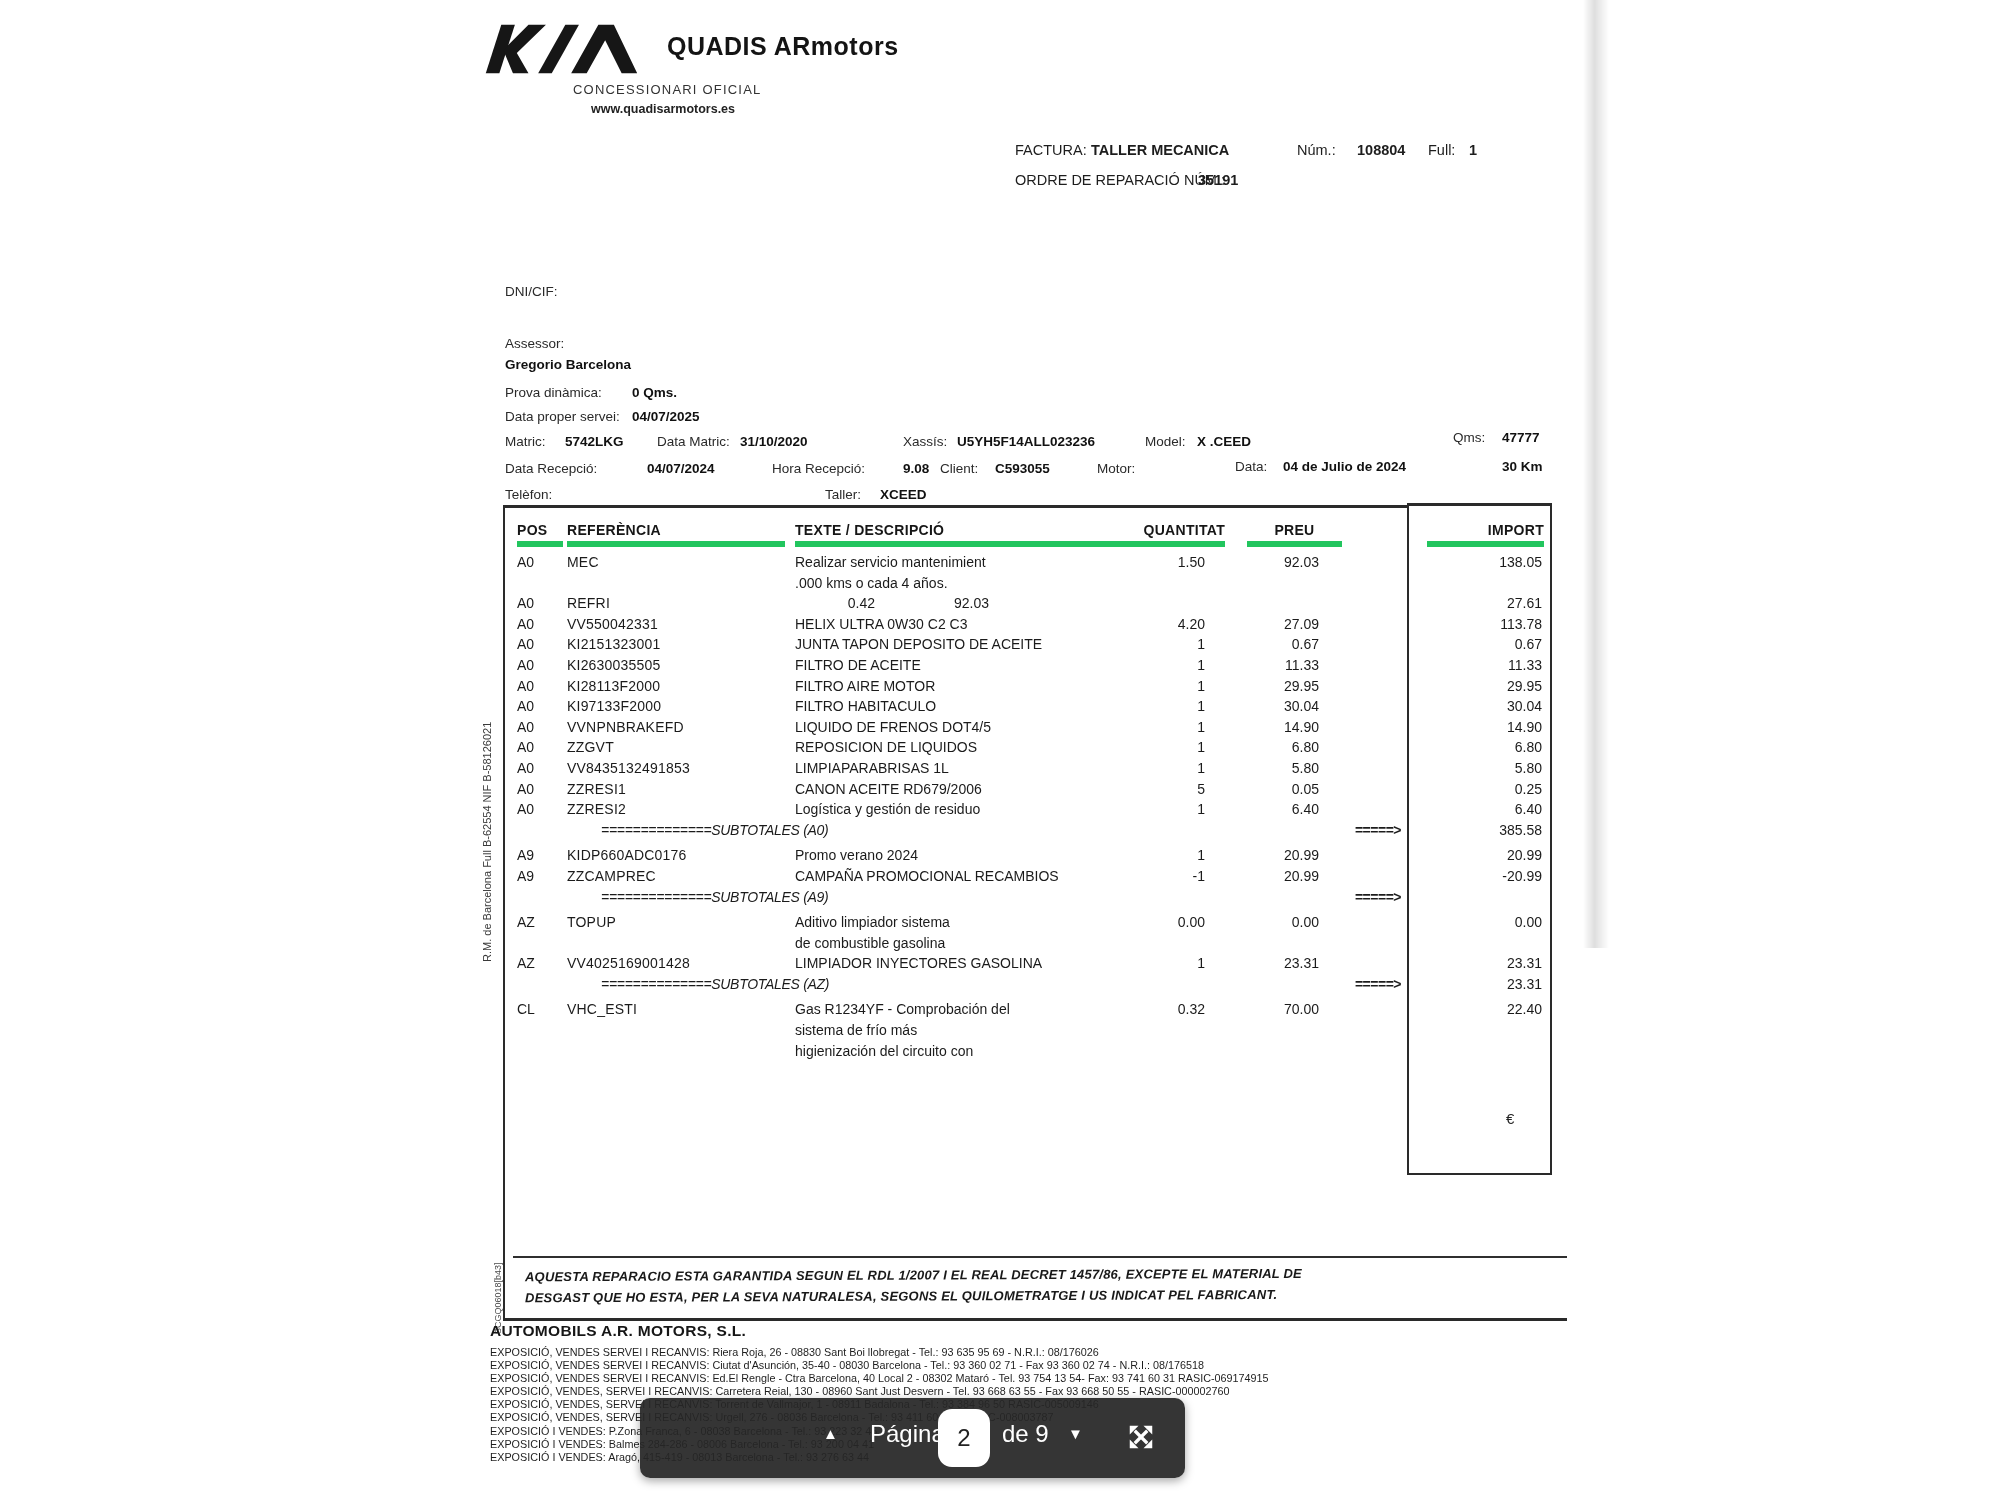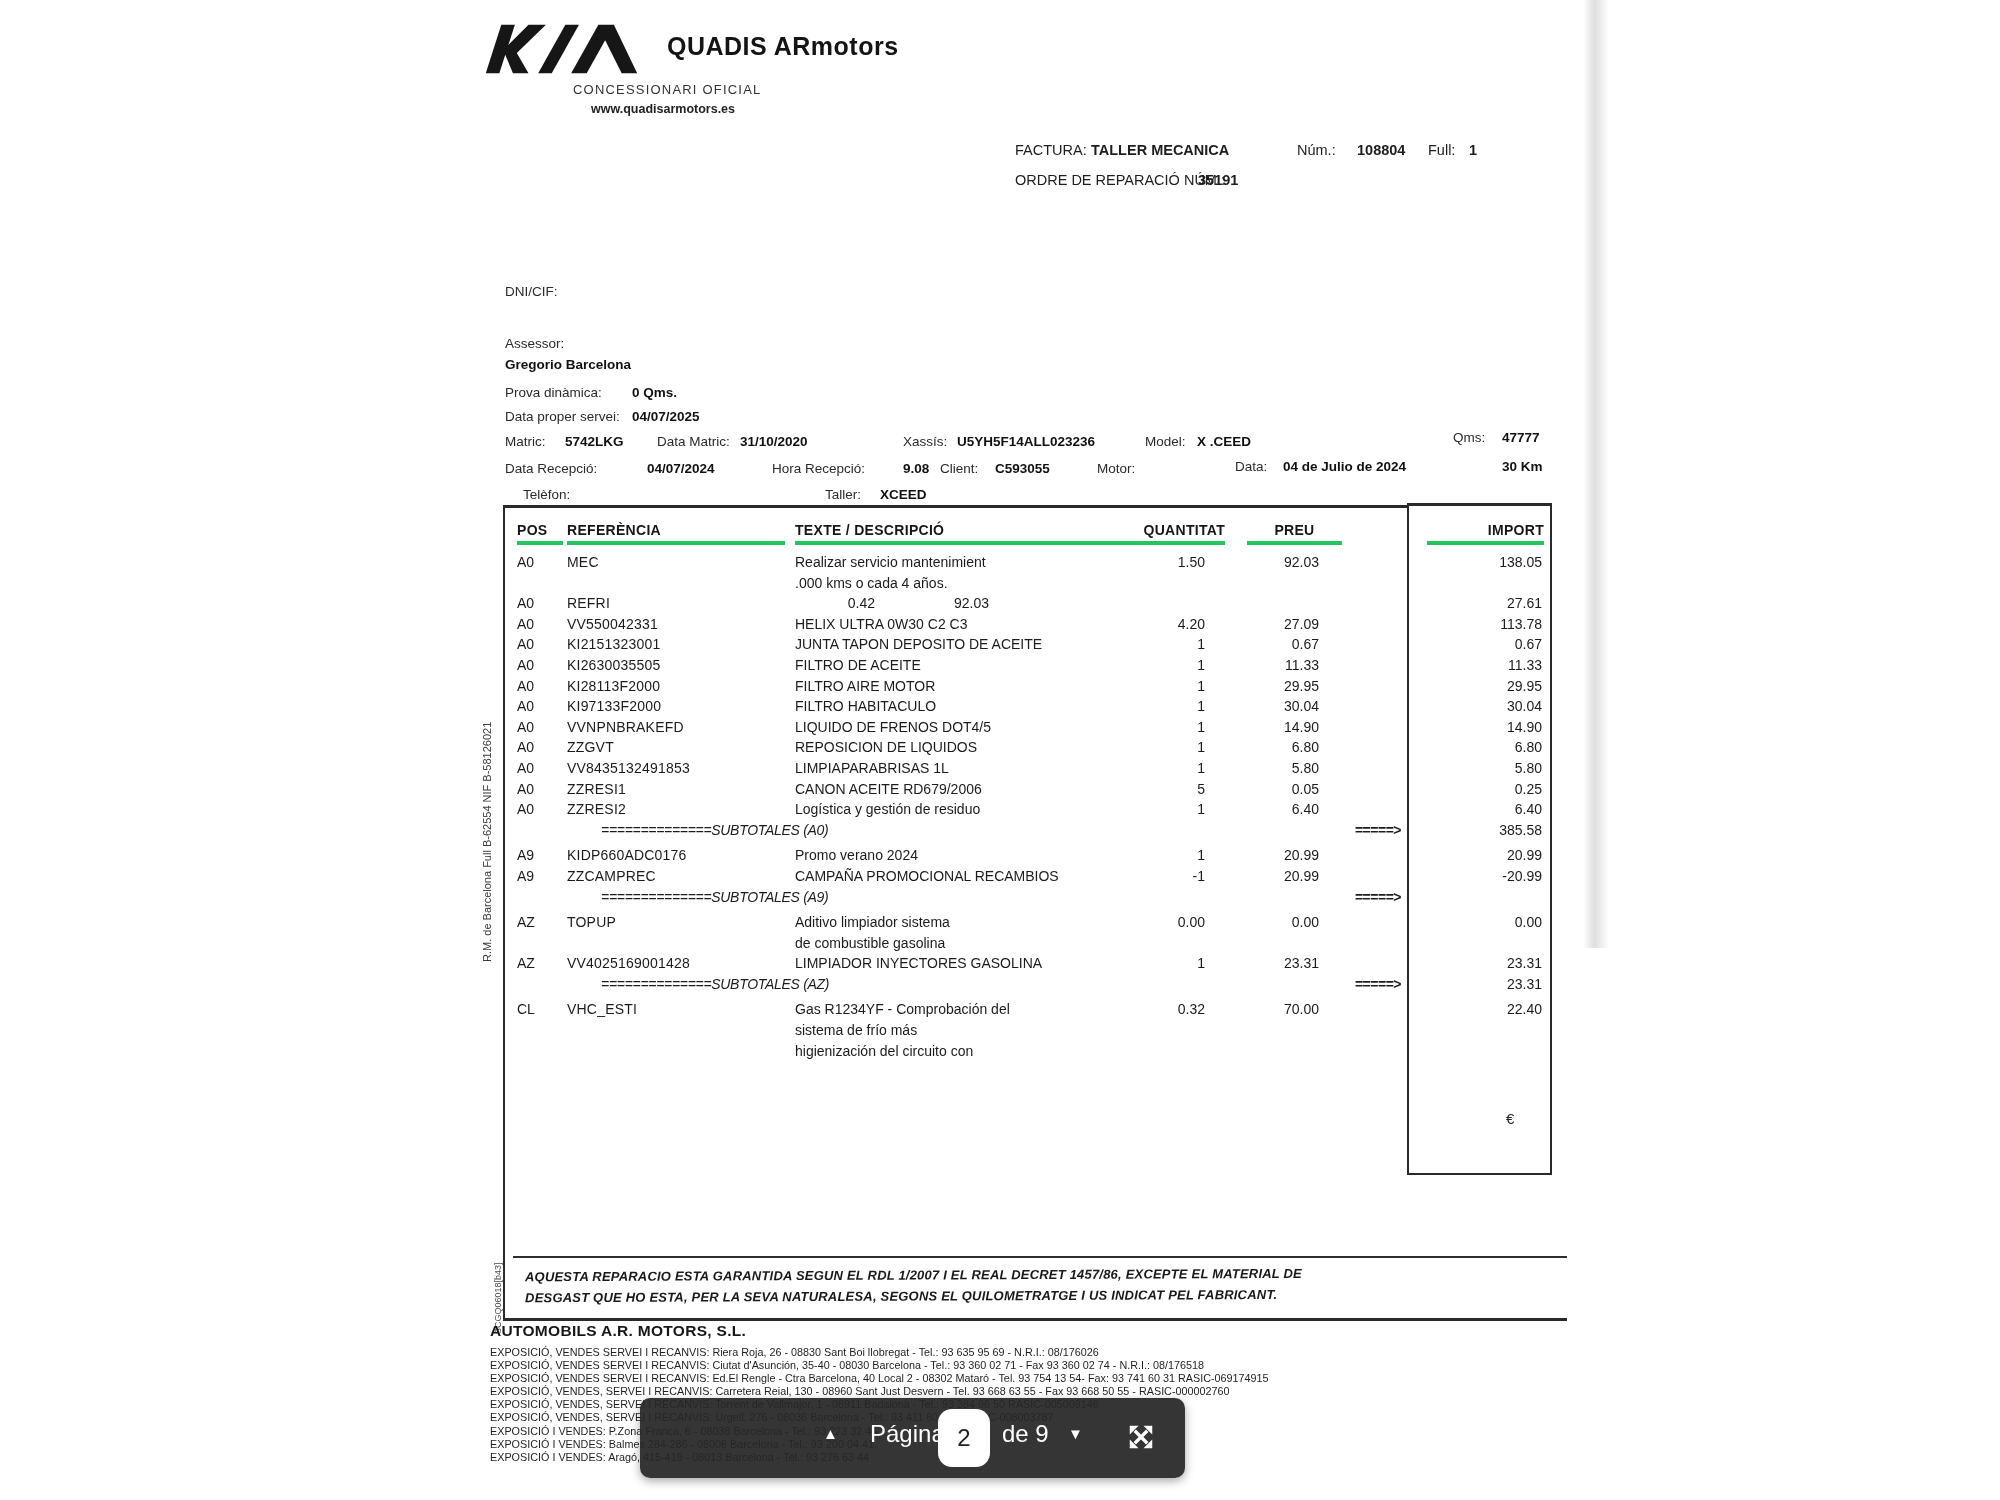--- a/index.html
+++ b/index.html
@@ -16,21 +16,21 @@
   .subtitle{font-size:13px;letter-spacing:1.2px;color:#333;}
   .web{font-size:12.5px;font-weight:700;color:#222;}
   
   #tbl{position:absolute;left:468px;top:508px;width:1044px;height:812px;border-left:2px solid #2a2a2a;}
   .topline{position:absolute;left:468px;top:505px;width:906px;height:3px;background:#2a2a2a;}
   .importbox{position:absolute;left:1372px;top:503px;width:141px;height:667px;
              border:2px solid #2a2a2a;border-top-width:3px;pointer-events:none;}
   .bottomline{position:absolute;left:468px;top:1318px;width:1064px;height:3px;background:#2a2a2a;}
   .warrline{position:absolute;left:478px;top:1256px;width:1054px;height:2px;background:#2f2f2f;}
   .th{position:absolute;top:14px;font-weight:700;font-size:14px;color:#161616;
-      border-bottom:4px solid #22c55e;padding-bottom:3px;letter-spacing:.3px;}
+      border-bottom:6px solid #22c55e;padding-bottom:3px;letter-spacing:.3px;}
   #rows{position:absolute;left:0;top:44px;width:1044px;font-size:14px;line-height:20.6px;color:#1b1b1b;}
   .t-row{display:flex;align-items:flex-start;justify-content:flex-end;}
   .t-row.gap{margin-top:5px;}
   .c{flex:0 0 auto;}
   .c.pos{width:50px;margin-left:12px;}
   .c.ref{width:228px;letter-spacing:.2px;}
   .c.desc{width:330px;}
   .c.qty{width:80px;text-align:right;}
   .c.price{width:114px;text-align:right;}
   .c.arrow{width:82px;text-align:right;font-weight:700;letter-spacing:-.5px;}
@@ -116,21 +116,21 @@
     <span class="abs val" style="left:612px;top:461px;">04/07/2024</span>
     <span class="abs lbl" style="left:737px;top:461px;">Hora Recepció:</span>
     <span class="abs val" style="left:868px;top:461px;">9.08</span>
     <span class="abs lbl" style="left:905px;top:461px;">Client:</span>
     <span class="abs val" style="left:960px;top:461px;">C593055</span>
     <span class="abs lbl" style="left:1062px;top:461px;">Motor:</span>
     <span class="abs lbl" style="left:1200px;top:459px;">Data:</span>
     <span class="abs val" style="left:1248px;top:459px;">04 de  Julio  de  2024</span>
     <span class="abs val" style="left:1467px;top:459px;">30 Km</span>
 
-    <span class="abs lbl" style="left:488px;top:487px;">Telèfon:</span>
+    <span class="abs lbl" style="left:470px;top:487px;">Telèfon:</span>
     <span class="abs lbl" style="left:790px;top:487px;">Taller:</span>
     <span class="abs val" style="left:845px;top:487px;">XCEED</span>
 
     <div class="topline"></div>
     <div class="importbox"></div>
     <div class="bottomline"></div>
     <div class="warrline"></div>
 
     <div id="tbl">
       <span class="th" style="left:12px;width:46px;">POS</span>

